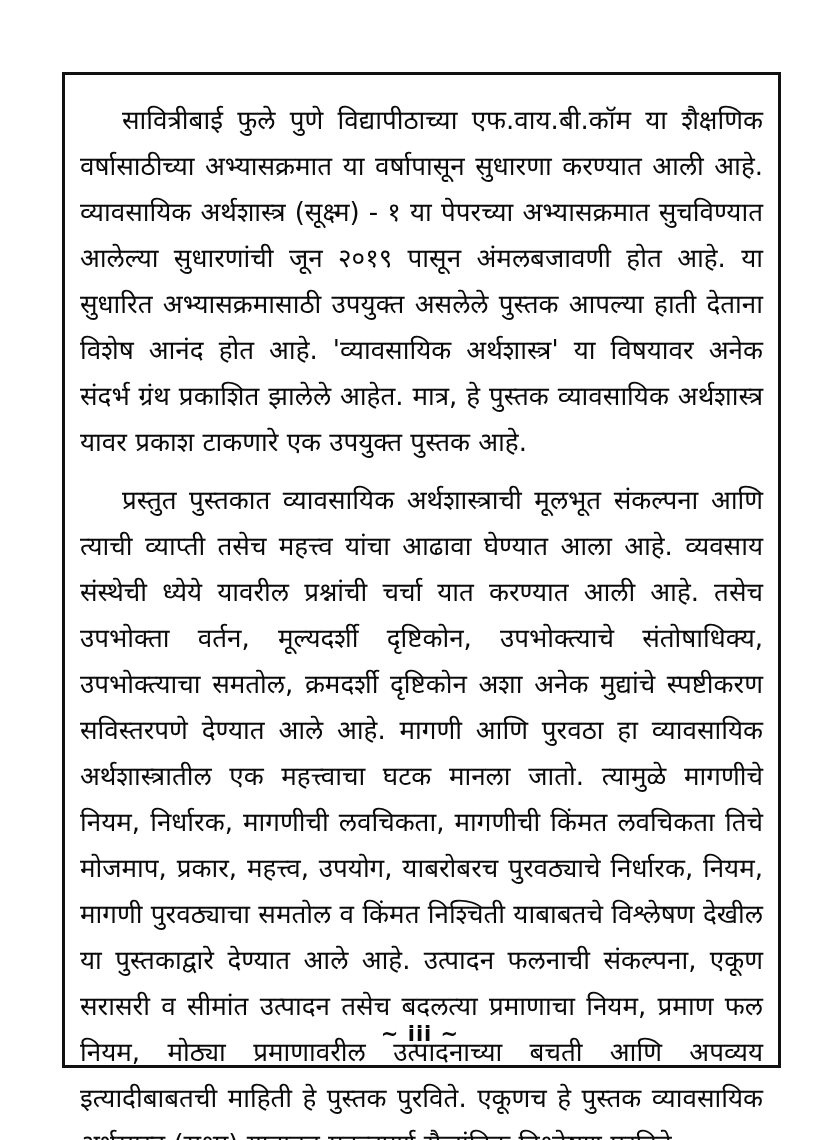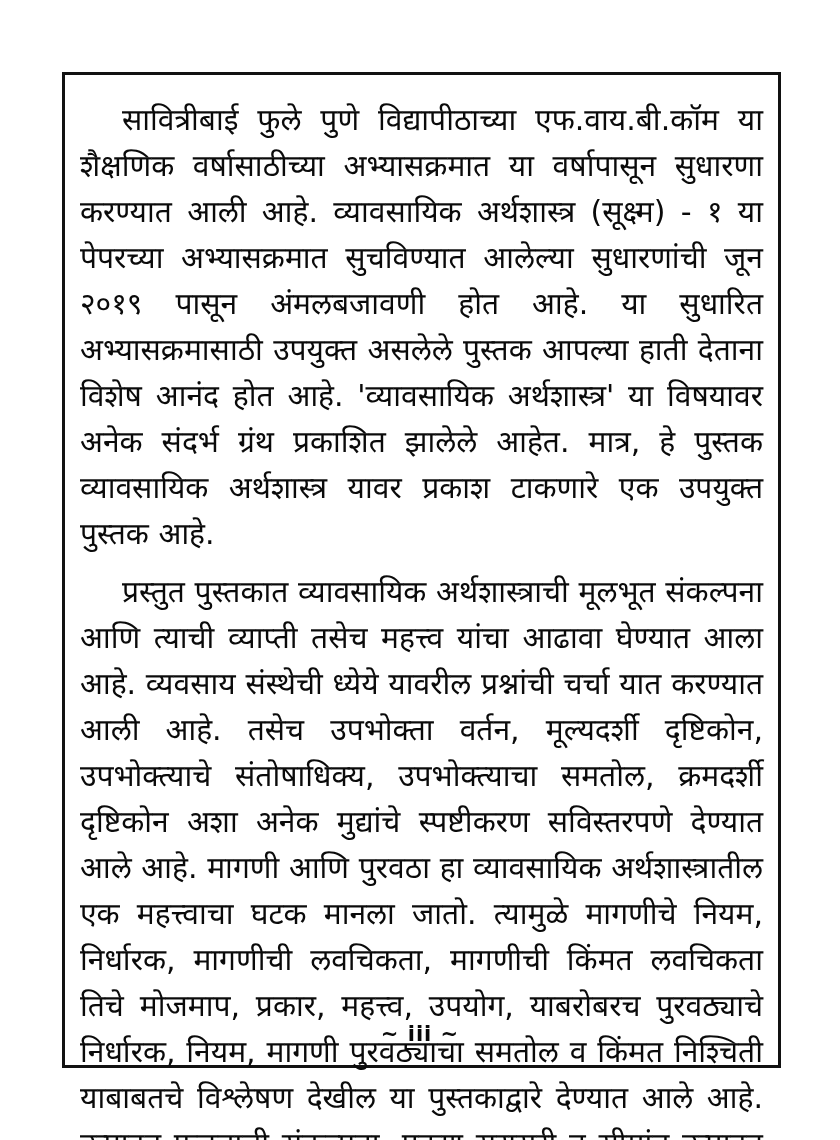--- a/index.html
+++ b/index.html
@@ -39,21 +39,21 @@
     line-height: 1;
     color: #050505;
     letter-spacing: 1px;
     transform: scaleY(1.08);
     transform-origin: center;
   }
   .body-area {
     padding: 22px 15px 0 15px;
   }
   .body-area p {
-    font-size: 30px;
+    font-size: 26px;
     line-height: 46px;
     color: #0a0a0a;
     text-align: justify;
     text-indent: 42px;
     margin: 0;
   }
   .body-area p + p {
     margin-top: 12px;
   }
   .page-number {

